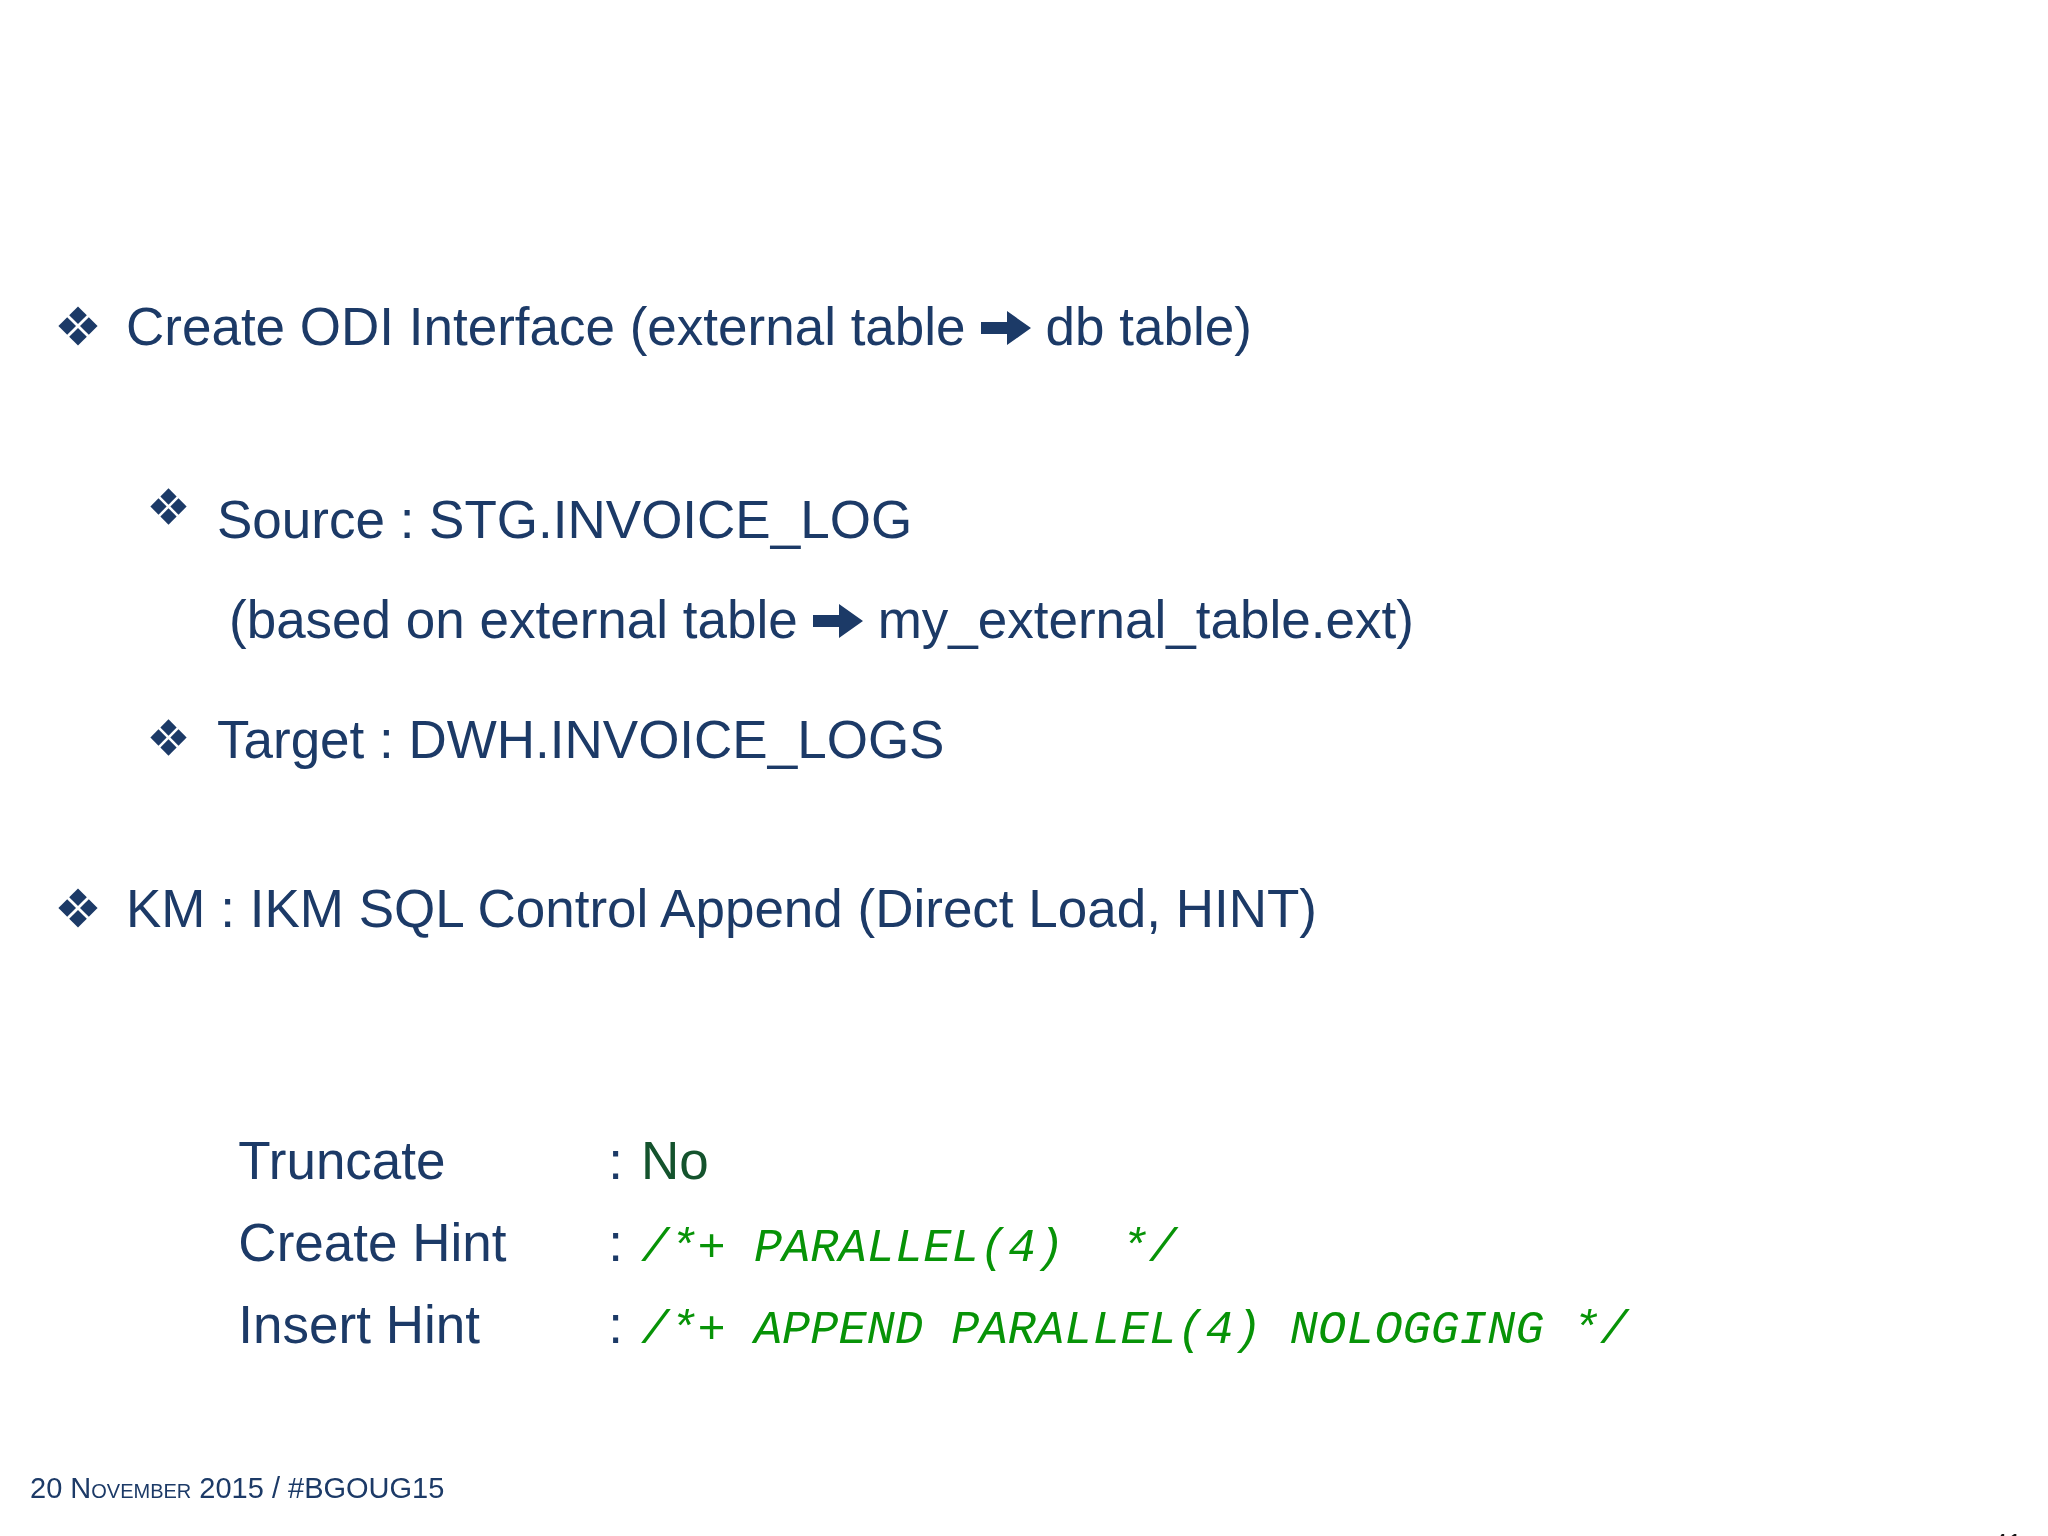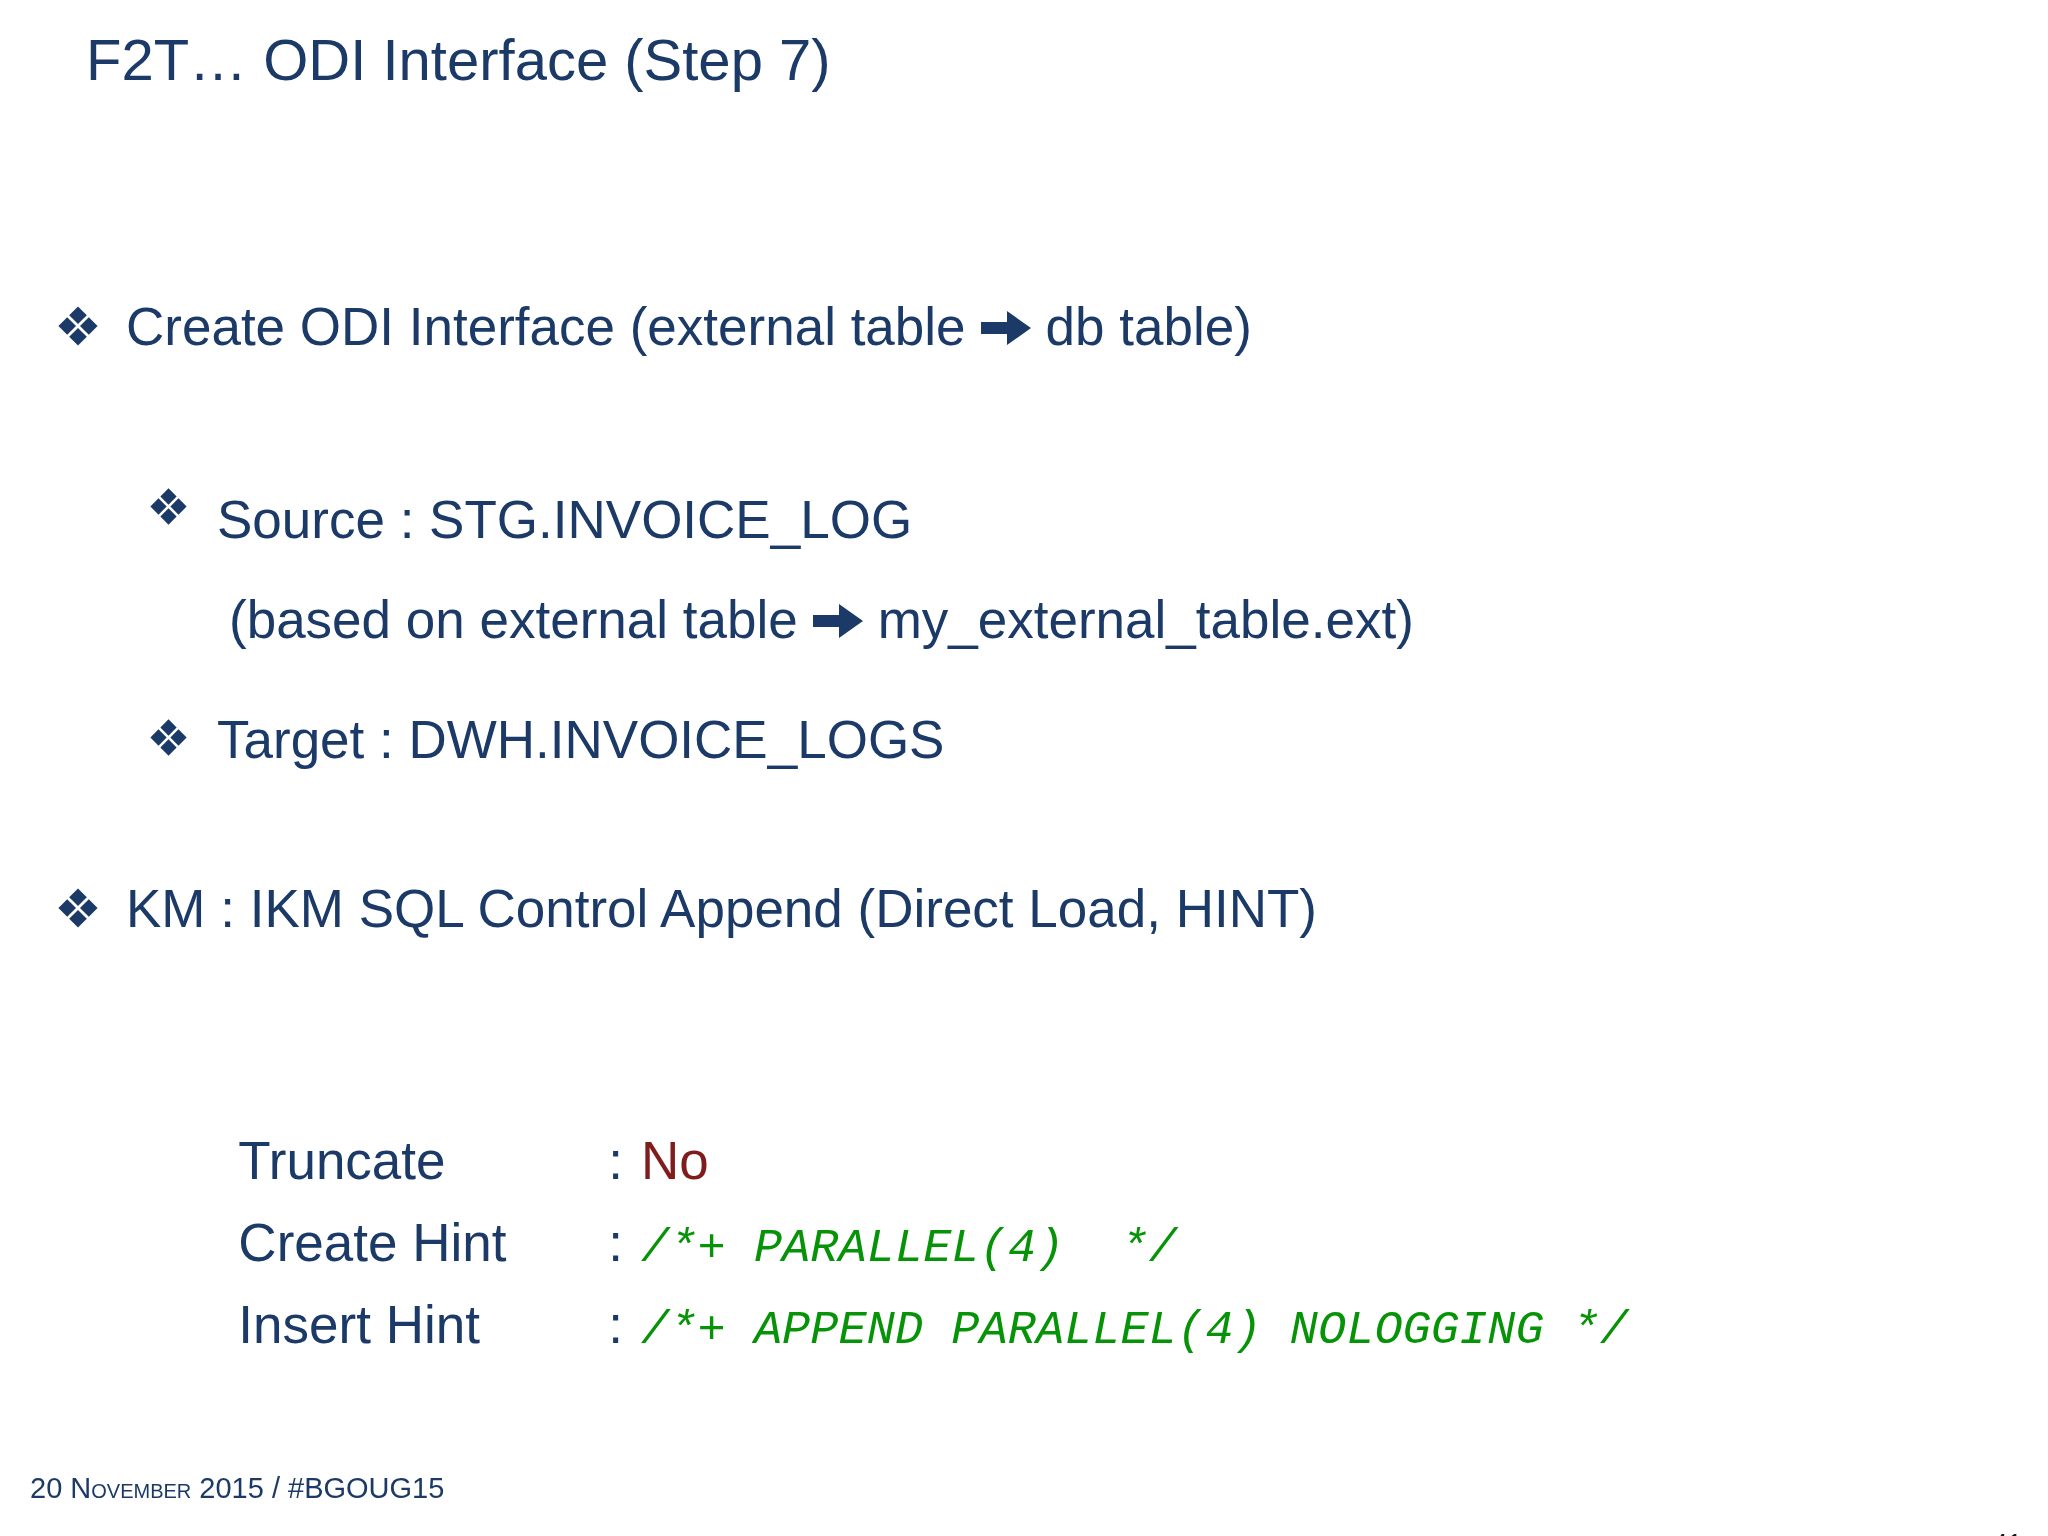--- a/index.html
+++ b/index.html
@@ -44,38 +44,37 @@
   .opt-row { height: 82px; line-height: 82px; white-space: pre; }
   .opt-label { display: inline-block; width: 370px; }
   .opt-sep { display: inline-block; margin-right: 18px; }
   .val-code {
     font-family: "Liberation Mono", monospace;
     font-style: italic;
     font-size: 47px;
     color: #079307;
     white-space: pre;
   }
-  .val-plain { color: #7f1d1d; }
+  .val-plain { color: #14532d; }
 
   .footer-date {
     position: absolute; left: 30px; top: 1472px;
     font-size: 29px; font-variant: small-caps;
     color: #1c3a67; white-space: nowrap;
   }
   .page-number {
     position: absolute; right: 26px; top: 1528px;
     font-size: 26px; color: #161616;
   }
 </style>
 </head>
 <body>
 
 <div class="slide">
 
-  <h1 class="title">F2T… ODI Interface (Step 7)</h1>
 
   <div class="line l1" style="top: 296px;">
     <span class="bullet-icon">
       <svg viewBox="0 0 100 100" xmlns="http://www.w3.org/2000/svg">
         <g fill="#1c3a67">
           <polygon points="50,1 72,23 50,45 28,23"></polygon>
           <polygon points="1,50 23,28 45,50 23,72"></polygon>
           <polygon points="55,50 77,28 99,50 77,72"></polygon>
           <polygon points="50,55 72,77 50,99 28,77"></polygon>
         </g>

